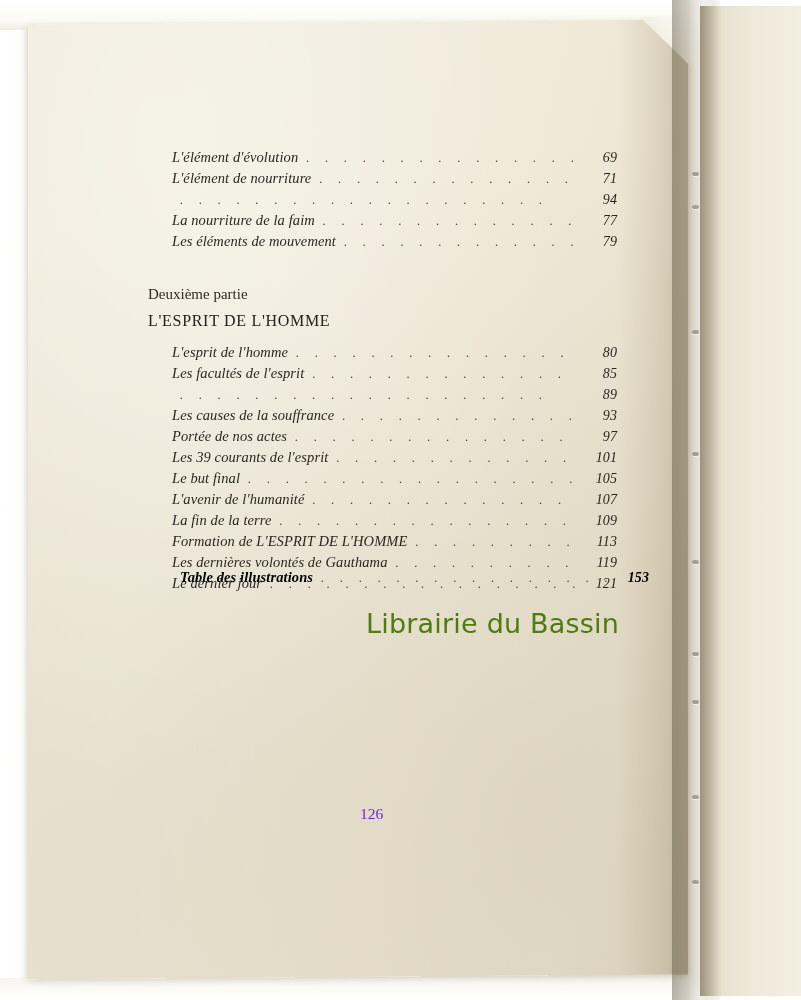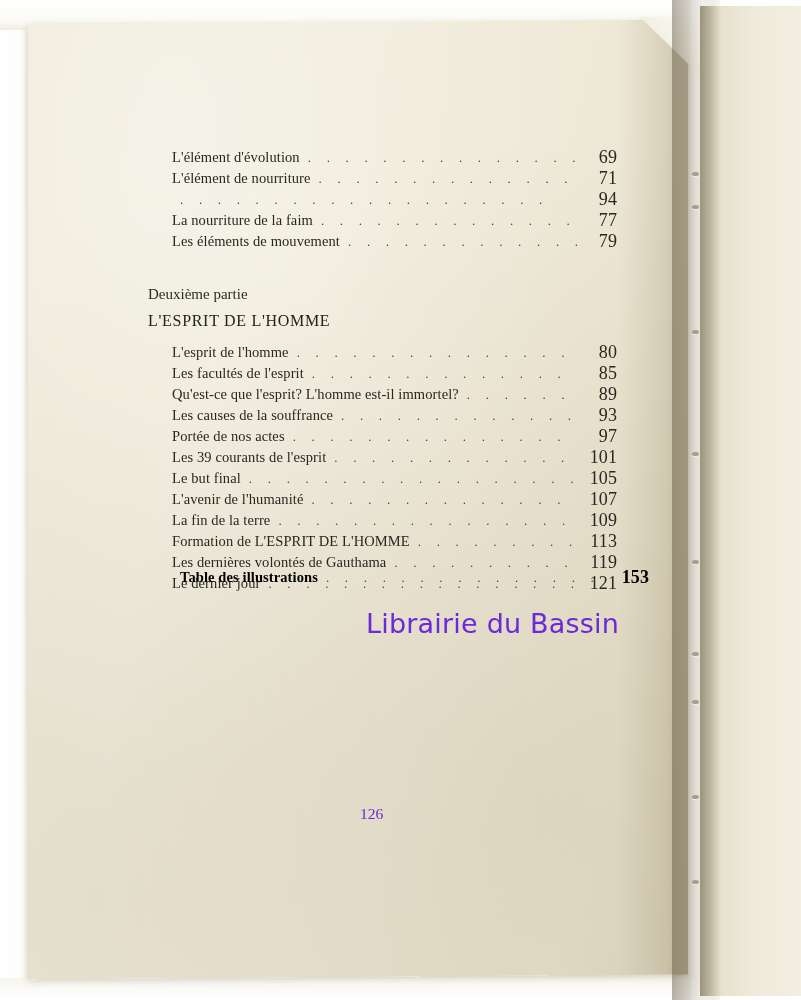--- a/index.html
+++ b/index.html
@@ -122,35 +122,36 @@
     position: absolute;
     color: #2a2621;
   }
   .entry {
     display: flex;
     align-items: center;
     font-size: 14.5px;
     line-height: 21px;
     letter-spacing: .1px;
     white-space: nowrap;
+    font-style: italic;
   }
   .entry .ttl { flex: 0 0 auto; }
   .entry .dots {
     flex: 1 1 auto;
     margin: 0 6px 0 8px;
     overflow: hidden;
     color: #49433a;
     font-size: 13px;
     letter-spacing: 6.2px;
     text-align: left;
   }
   .entry .pg {
     flex: 0 0 34px;
     text-align: right;
-    font-size: 18px;
+    font-size: 14px;
   }
 
   
   #group1 { left: 172px; top: 147px; width: 445px; }
 
   
   #part-label {
     position: absolute;
     left: 148px; top: 286px;
     font-size: 15px;
@@ -176,21 +177,21 @@
   }
   #illus .entry { font-size: 14.5px; }
   #illus .dots { letter-spacing: 6.2px; font-weight: normal; }
 
   
   #watermark {
     position: absolute;
     left: 366px; top: 608px;
     font-family: "DejaVu Sans", sans-serif;
     font-size: 27px;
-    color: #6d28d9;
+    color: #4d7c0f;
     letter-spacing: .2px;
   }
 
   
   #folio {
     position: absolute;
     left: 360px; top: 805px;
     font-size: 15.5px;
     color: #6d28d9;
   }
@@ -259,21 +260,20 @@
         <span class="ttl">L'esprit de l'homme</span>
         <span class="dots">. . . . . . . . . . . . . . . . . . . .</span>
         <span class="pg">80</span>
       </div>
       <div class="entry">
         <span class="ttl">Les facultés de l'esprit</span>
         <span class="dots">. . . . . . . . . . . . . . . . . . . .</span>
         <span class="pg">85</span>
       </div>
       <div class="entry">
-        <span class="ttl">Qu'est-ce que l'esprit? L'homme est-il immortel?</span>
         <span class="dots">. . . . . . . . . . . . . . . . . . . .</span>
         <span class="pg">89</span>
       </div>
       <div class="entry">
         <span class="ttl">Les causes de la souffrance</span>
         <span class="dots">. . . . . . . . . . . . . . . . . . . .</span>
         <span class="pg">93</span>
       </div>
       <div class="entry">
         <span class="ttl">Portée de nos actes</span>

